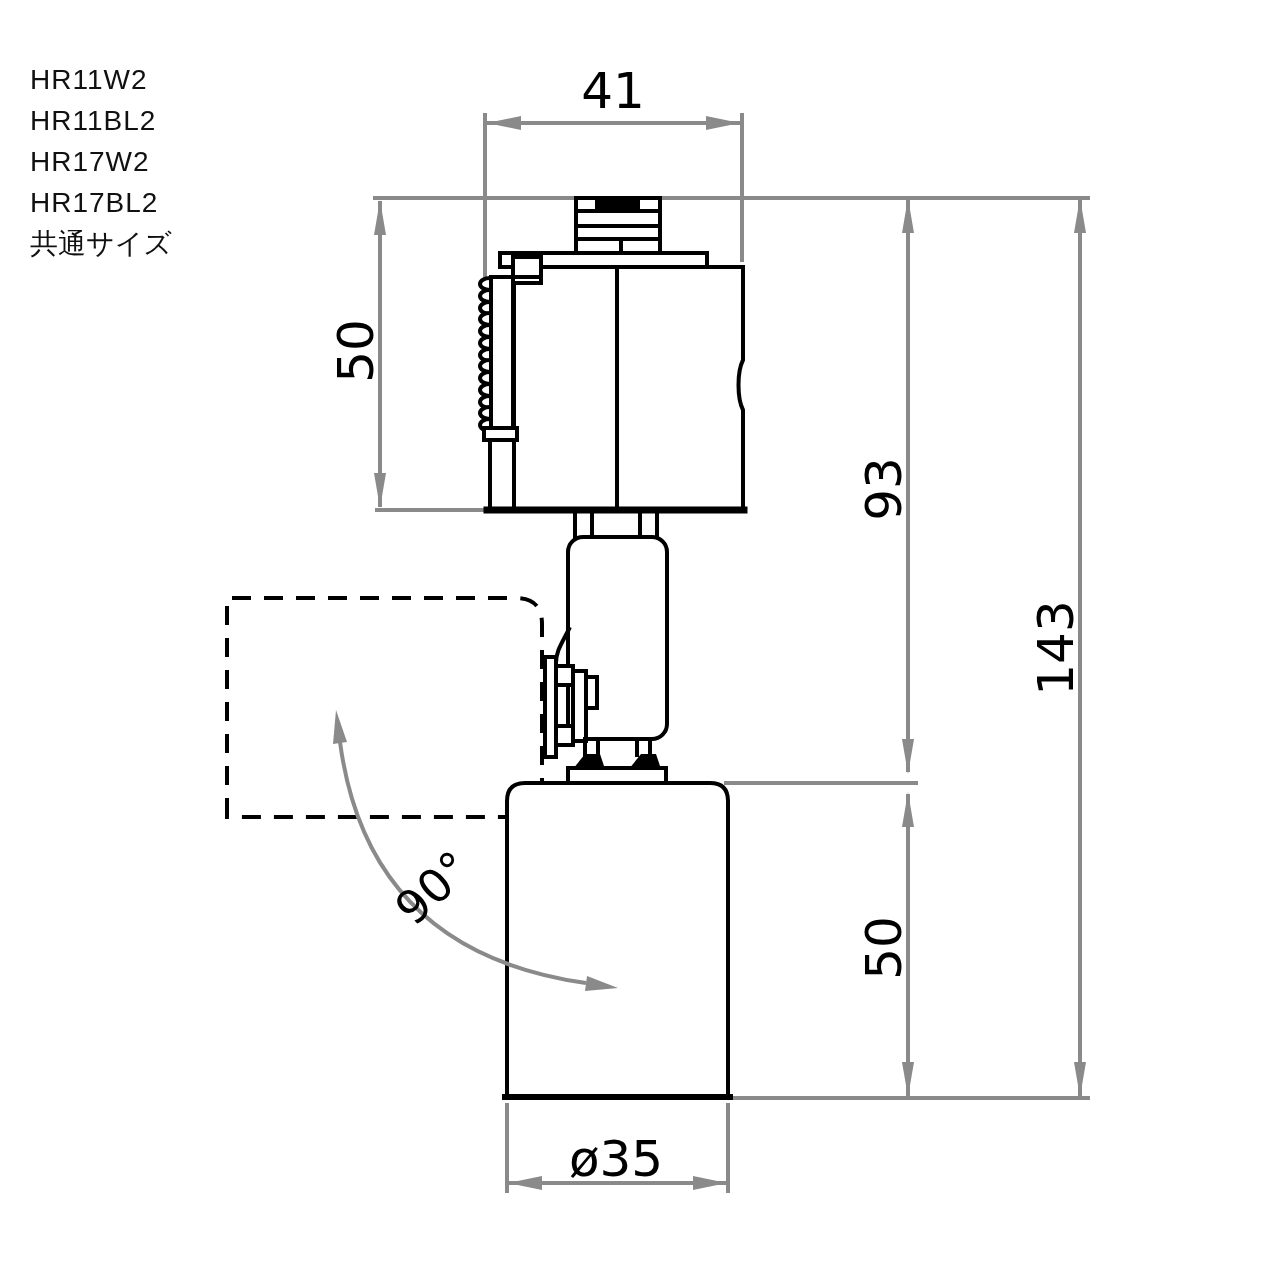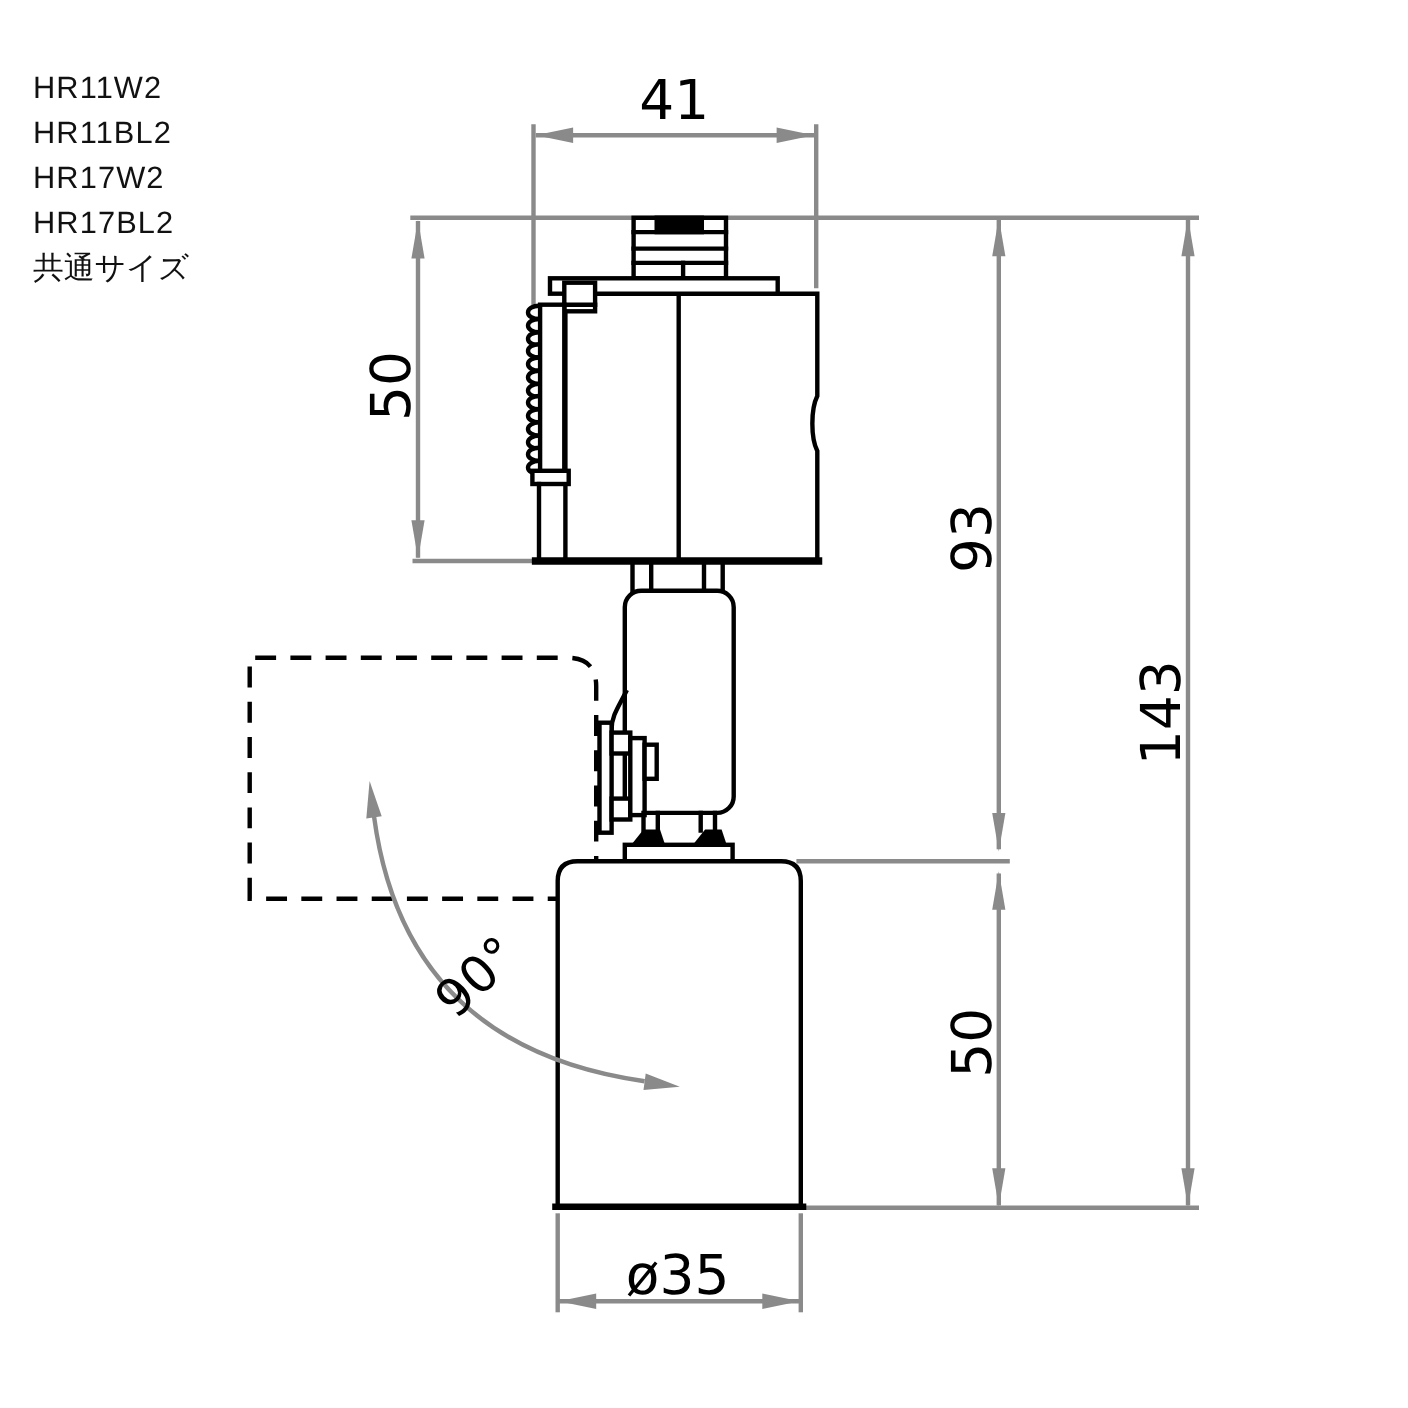--- a/index.html
+++ b/index.html
@@ -1,20 +1,20 @@
 <!DOCTYPE html>
 <html><head>
 <meta charset="utf-8">
 <style>
   html,body{margin:0;padding:0;background:#ffffff;}
   .stage{position:relative;width:1280px;height:1280px;background:#ffffff;overflow:hidden;
          font-family:"Liberation Sans",sans-serif;padding-left:13px;}
   .codes{position:absolute;left:30px;top:66px;color:#111111;}
   .codes div{font-size:28px;line-height:28px;margin-bottom:13px;letter-spacing:1px;}
-  .codes .note{letter-spacing:0;}
+  .codes .note{letter-spacing:0;font-family:Liberation Serif, serif;}
   svg.drawing{position:absolute;left:0;top:0;width:1280px;height:1280px;}
   .dim-text{font-family:"DejaVu Sans",sans-serif;font-size:50px;fill:#000000;}
   .angle-text{font-family:"DejaVu Sans",sans-serif;font-size:46px;fill:#000000;}
 </style>
 </head>
 <body>
 
 <div class="stage">
 
   <div class="codes">

